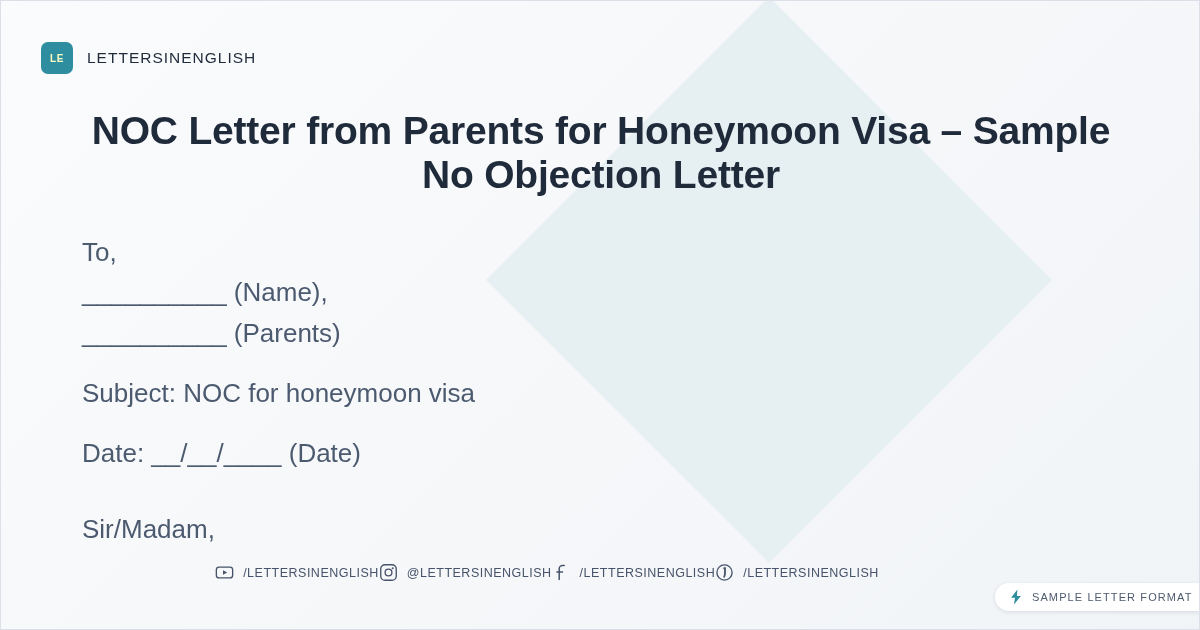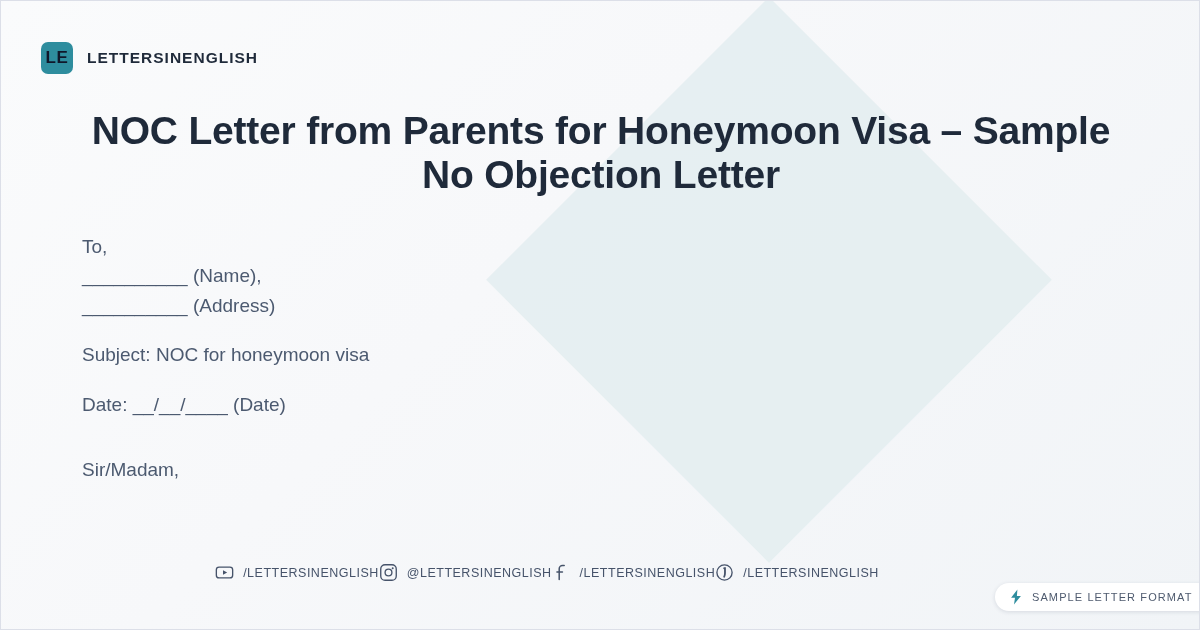--- a/index.html
+++ b/index.html
@@ -45,31 +45,31 @@
     left: 40px;
     display: flex;
     align-items: center;
     gap: 14px;
   }
   .brand-mark {
     width: 32px;
     height: 32px;
     border-radius: 7px;
     background: #2e8d9e;
-    color: #0f172a;
-    font-size: 17px;
+    color: #fef9c3;
+    font-size: 10px;
     font-weight: 600;
     letter-spacing: 0.6px;
     display: flex;
     align-items: center;
     justify-content: center;
   }
   .brand-name {
     font-size: 15.5px;
-    font-weight: 700;
+    font-weight: 400;
     letter-spacing: 1.0px;
     color: #1f2a3a;
     text-transform: uppercase;
   }
 
   
   .title {
     position: absolute;
     top: 108px;
     left: 80px;
@@ -81,21 +81,21 @@
     color: #1f2a3a;
     letter-spacing: -0.2px;
   }
 
   
   .letter {
     position: absolute;
     top: 231px;
     left: 81px;
     width: 700px;
-    font-size: 19px;
+    font-size: 26px;
     line-height: 1.55;
     color: #4c5a70;
   }
   .letter .block { margin: 0 0 20px 0; }
   .letter .block:last-child { margin-bottom: 0; margin-top: 36px; }
   .letter .line { display: block; white-space: pre; }
 
   
   .social-row {
     position: absolute;
@@ -161,21 +161,21 @@
     <div class="brand-mark">LE</div>
     <div class="brand-name">LETTERSINENGLISH</div>
   </div>
 
   <div class="title">NOC Letter from Parents for Honeymoon Visa – Sample No Objection Letter</div>
 
   <div class="letter">
     <p class="block">
       <span class="line">To,</span>
       <span class="line">__________ (Name),</span>
-      <span class="line">__________ (Address)</span>
+      <span class="line">__________ (Parents)</span>
     </p>
     <p class="block">
       <span class="line">Subject: NOC for honeymoon visa</span>
     </p>
     <p class="block">
       <span class="line">Date: __/__/____ (Date)</span>
     </p>
     <p class="block">
       <span class="line">Sir/Madam,</span>
     </p>

